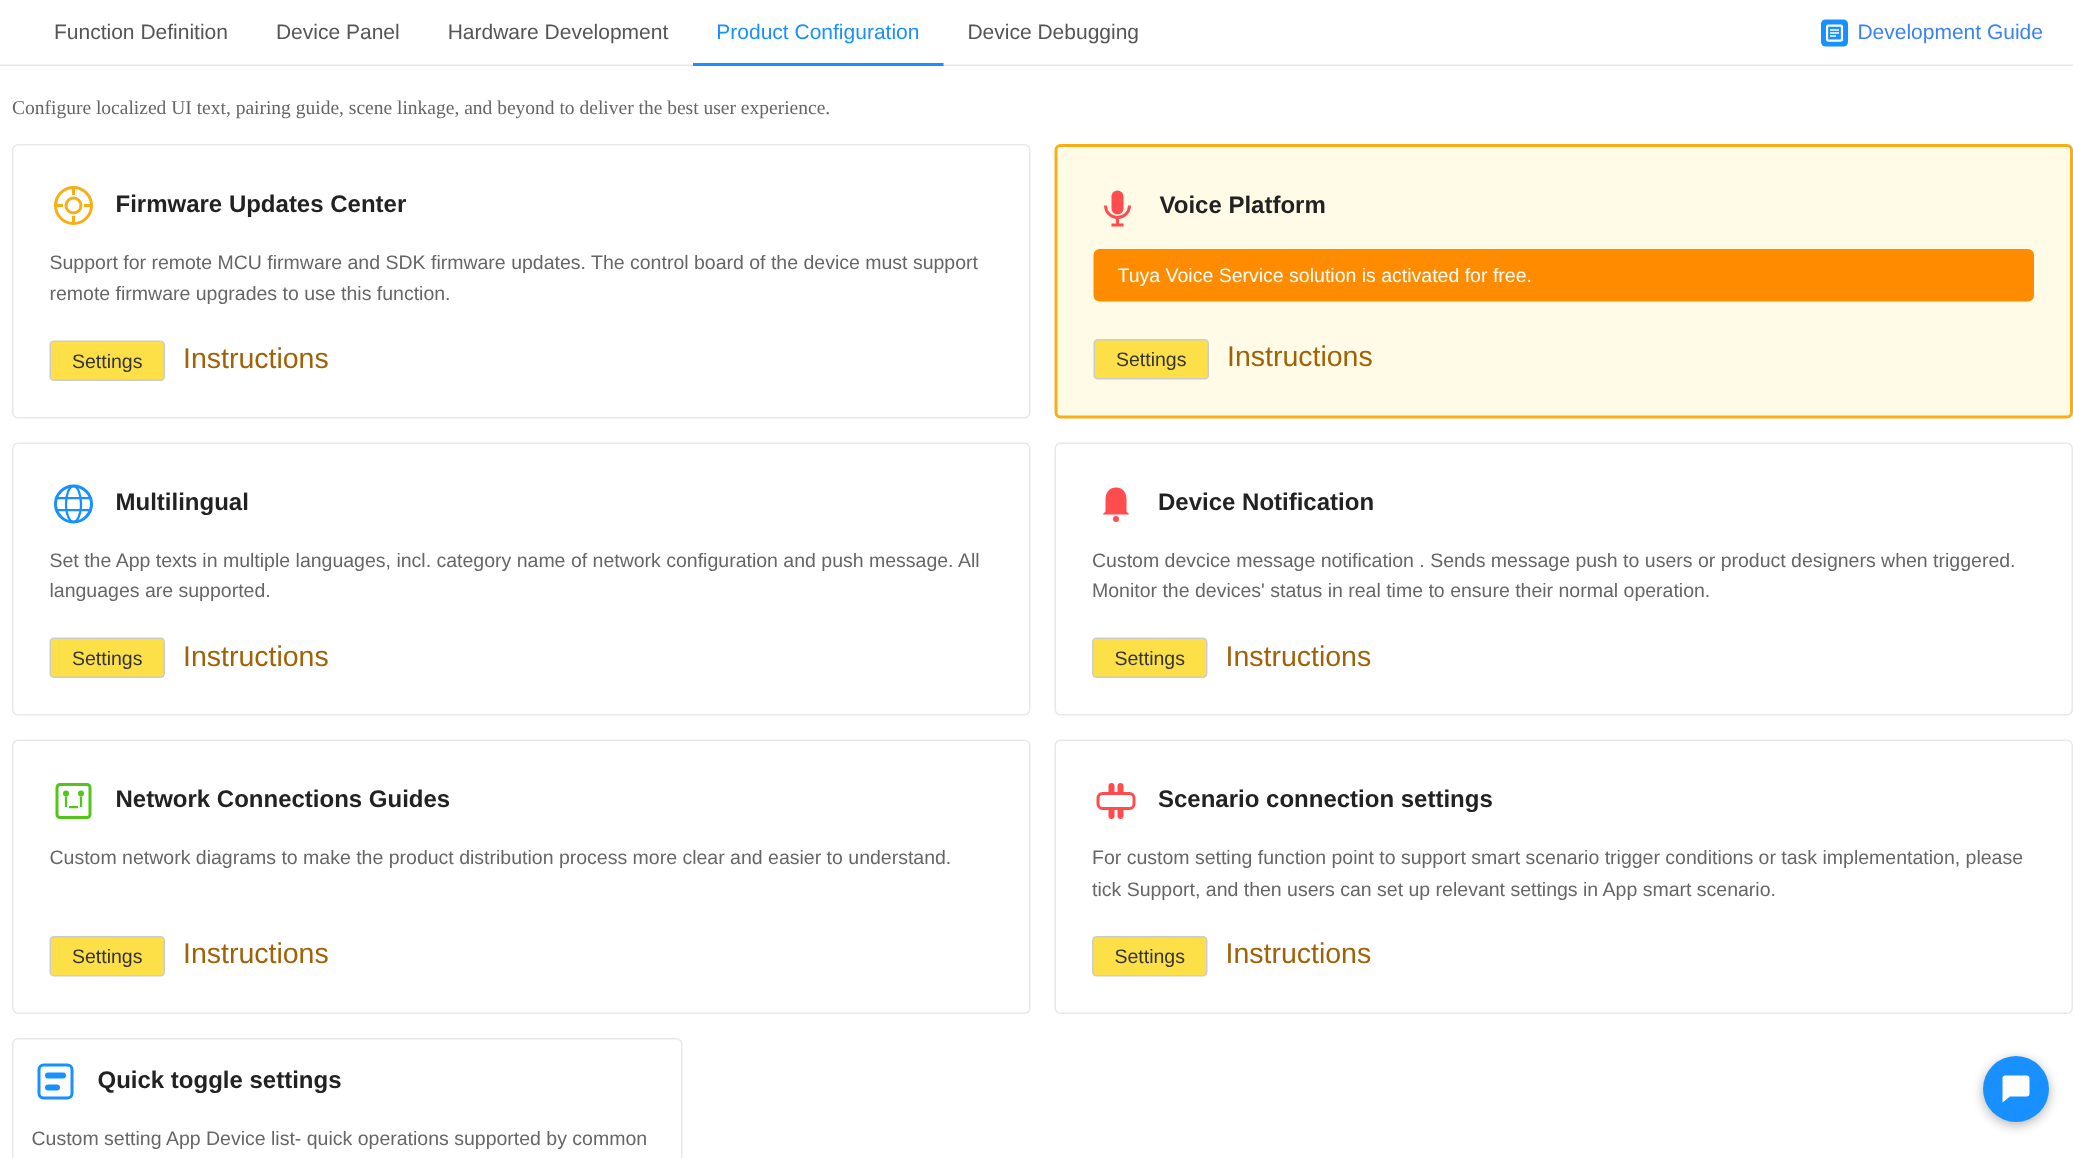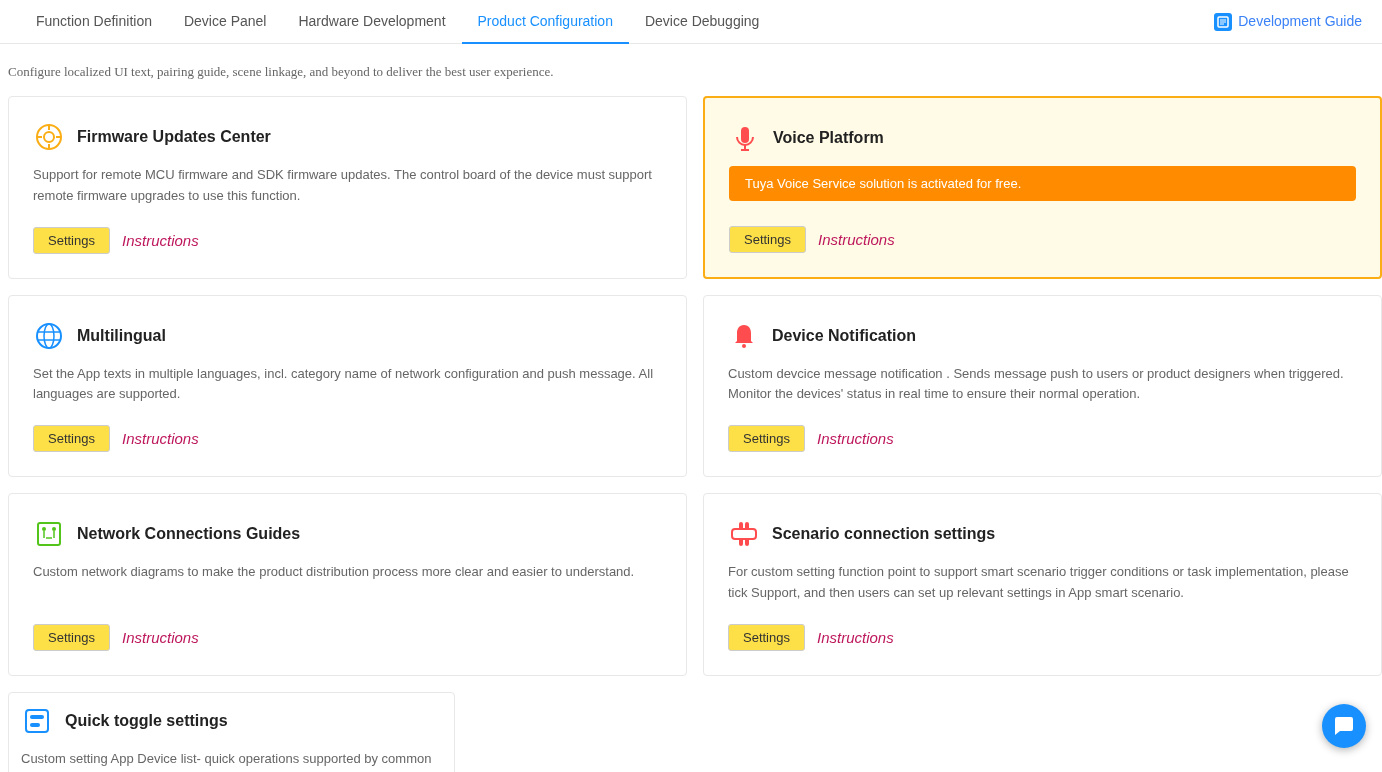--- a/index.html
+++ b/index.html
@@ -59,21 +59,21 @@
       background: #ff8c00; color: #fff; border-radius: 4px;
       padding: 10px 16px; font-size: 13px; margin-bottom: 16px;
       display: inline-block;
     }
 
     .card-actions { display: flex; align-items: center; gap: 12px; margin-top: auto; }
     .btn-settings {
       border: 1px solid #ccc; background: #fde047; border-radius: 3px;
       padding: 5px 14px; font-size: 13px; cursor: pointer; color: #333;
     }
-    .btn-instructions { color: #be185d; background: none; border: none; font-size: 15px; cursor: pointer; font-style: italic; }
+    .btn-instructions { color: #a16207; background: none; border: none; font-size: 19px; cursor: pointer; }
 
     
     .card-grid-bottom {
       padding: 0 8px 16px 8px;
     }
     .card-single {
       border: 1px solid #e8e8e8; border-radius: 4px;
       padding: 12px; background: #fff;
       width: calc(33.33% - 8px);
     }

